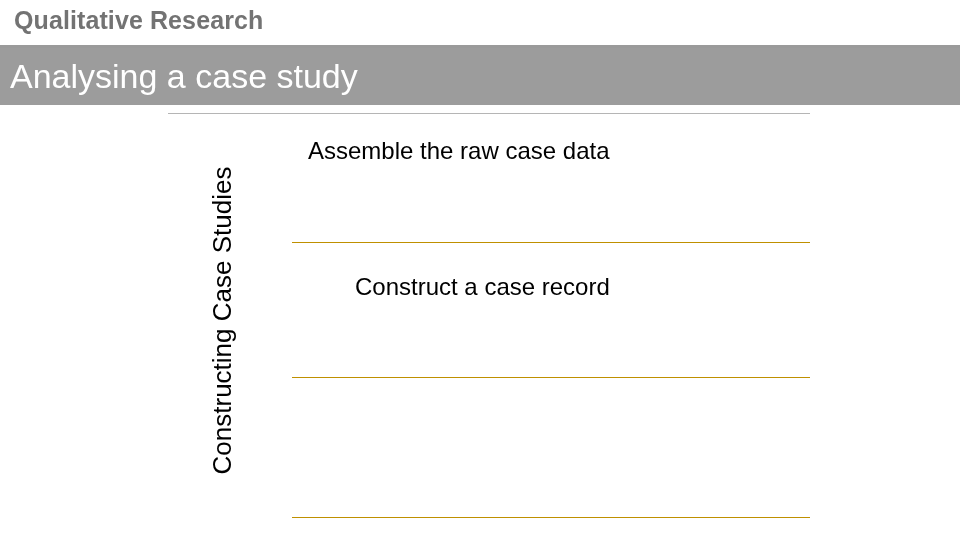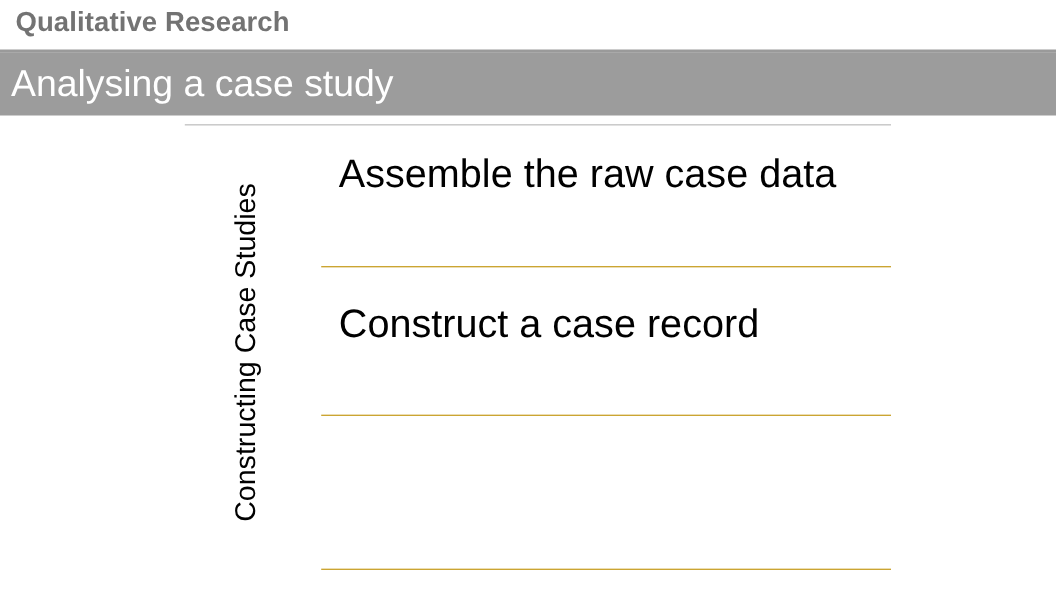--- a/index.html
+++ b/index.html
@@ -92,26 +92,26 @@
     background: #b5b5b5;
     top: 8px;
   }
   .rule.r2 { left: 292px; width: 518px; top: 137px; }
   .rule.r3 { left: 292px; width: 518px; top: 272px; }
   .rule.r4 { left: 292px; width: 518px; top: 412px; }
 
   .step {
     position: absolute;
     left: 308px;
-    font-size: 36px;
+    font-size: 24px;
     color: #000000;
     white-space: nowrap;
   }
   .step.s1 { top: 32px; }
-  .step.s2 { top: 168px; }
+  .step.s2 { top: 168px; margin-left: 47px; }
   .step.s3 { top: 303px; }
 </style>
 </head>
 <body>
 
 <div class="kicker">Qualitative Research</div>
 <div class="kicker-rule"></div>
 <div class="title-bar"></div>
 <div class="title-text">Analysing a case study</div>
 

